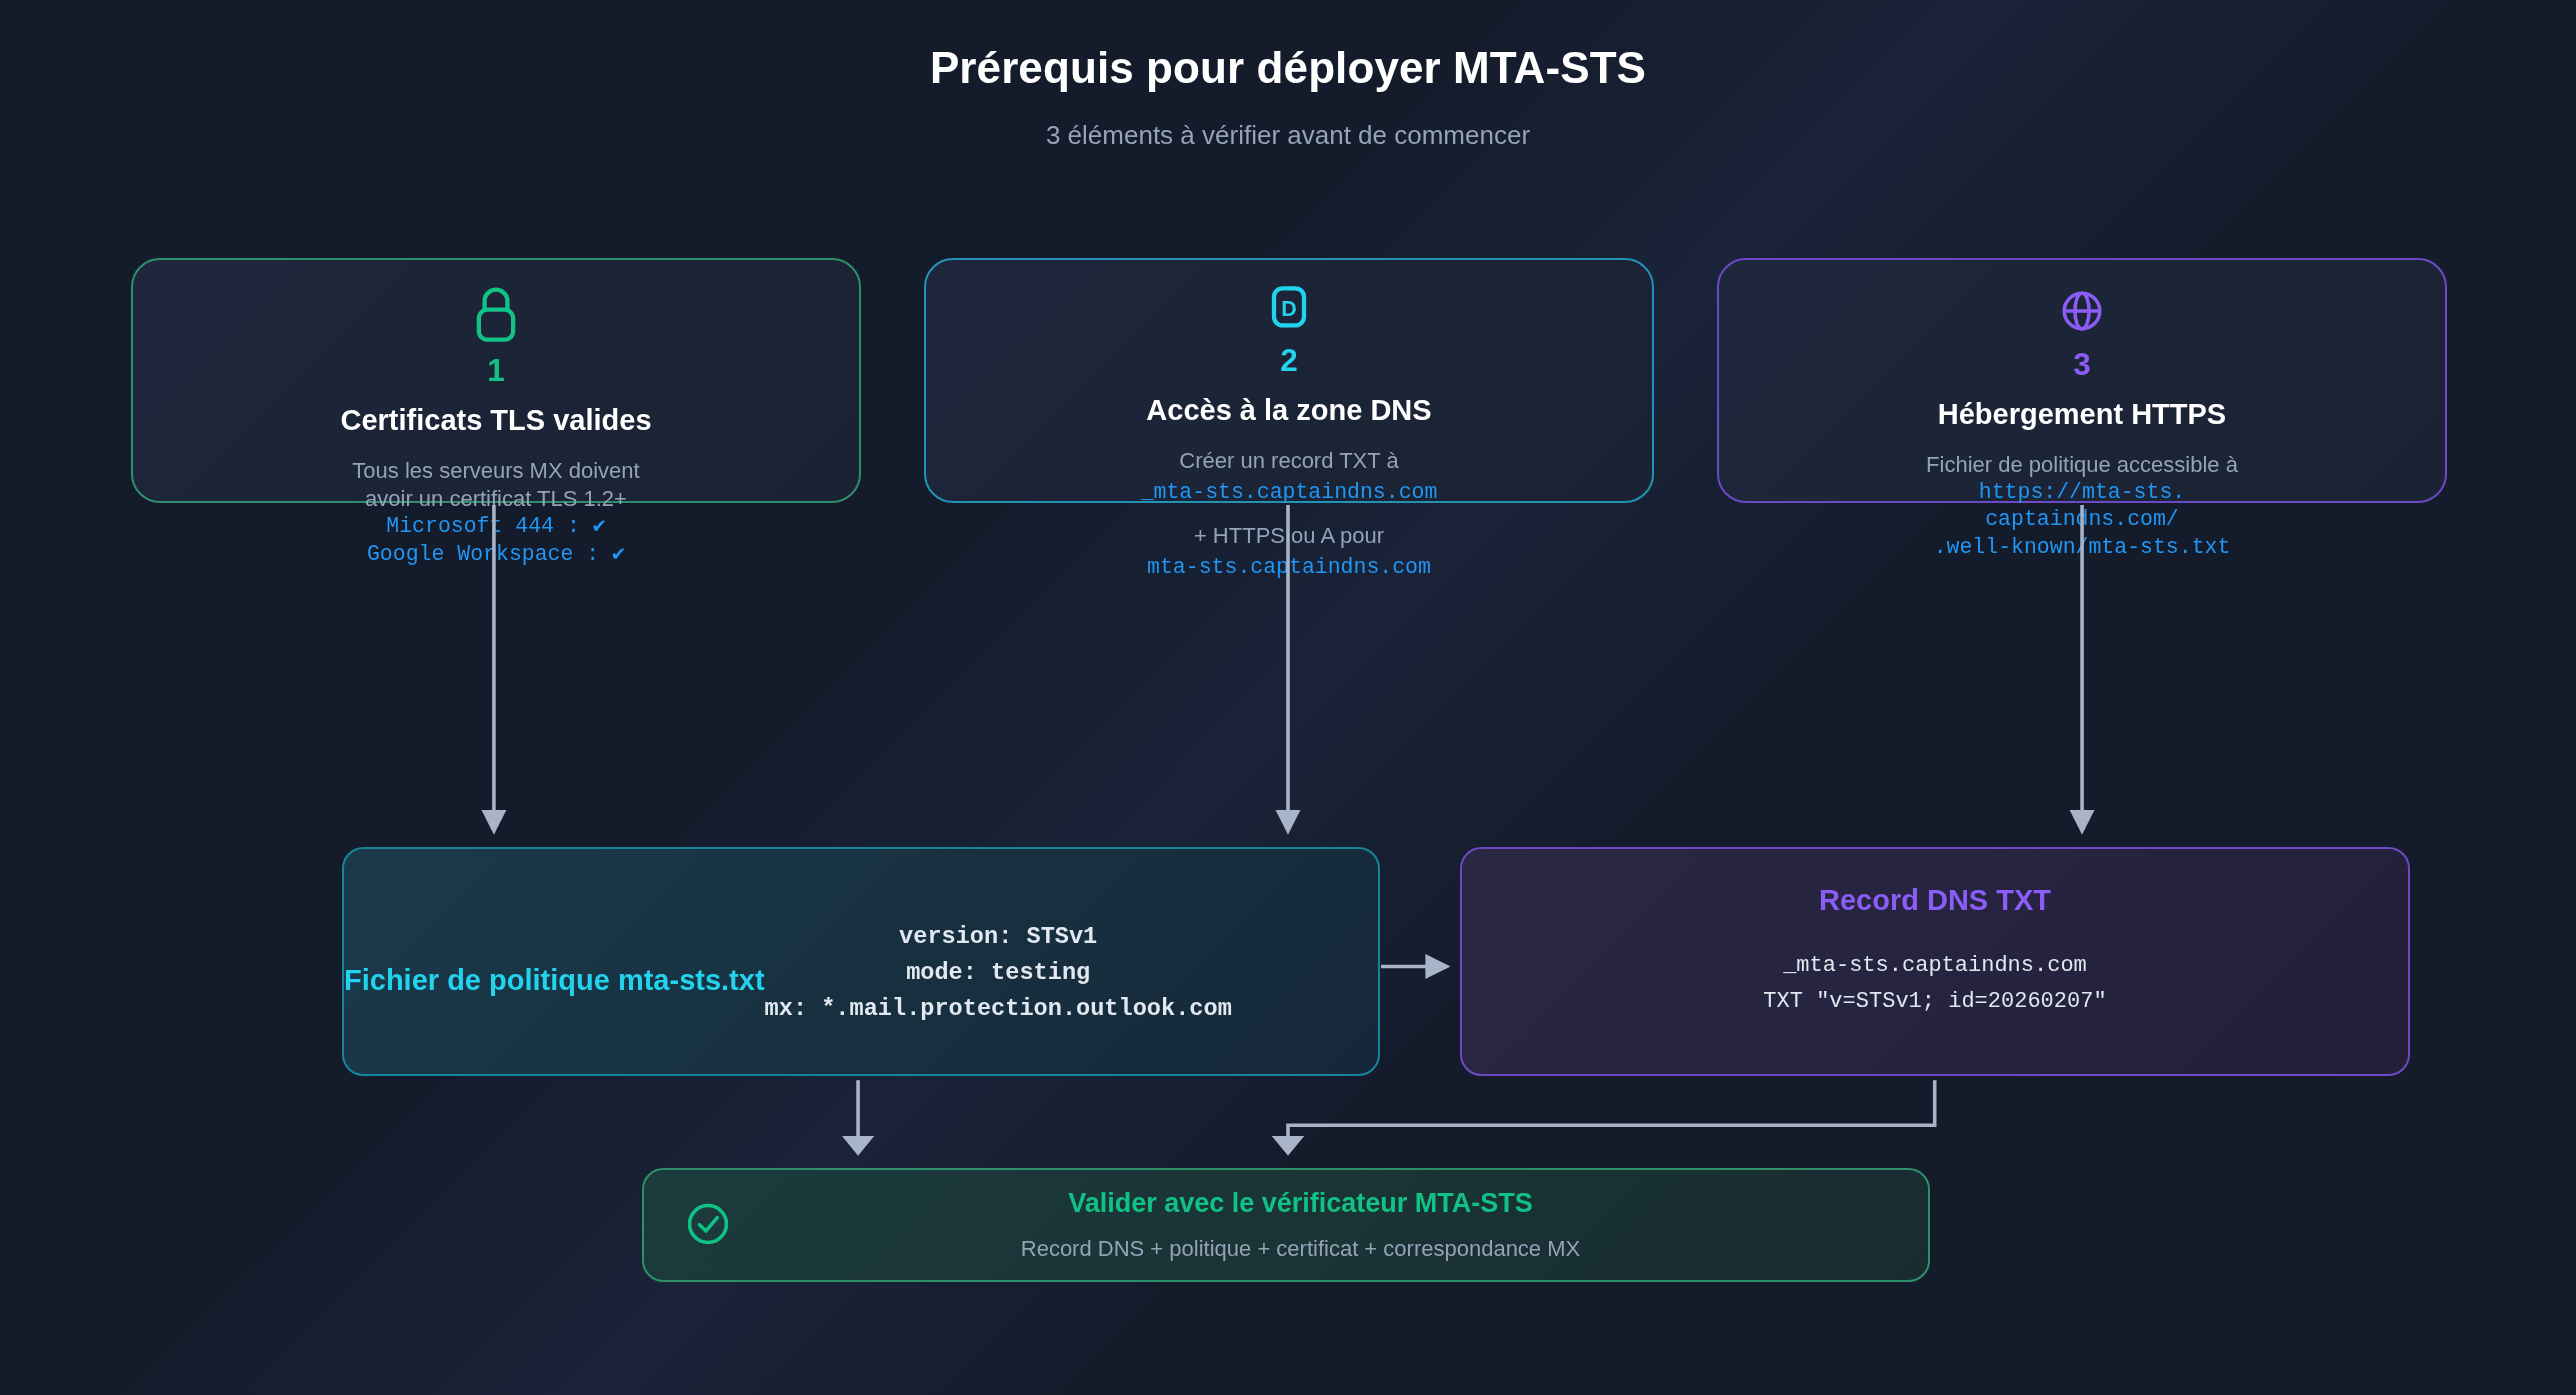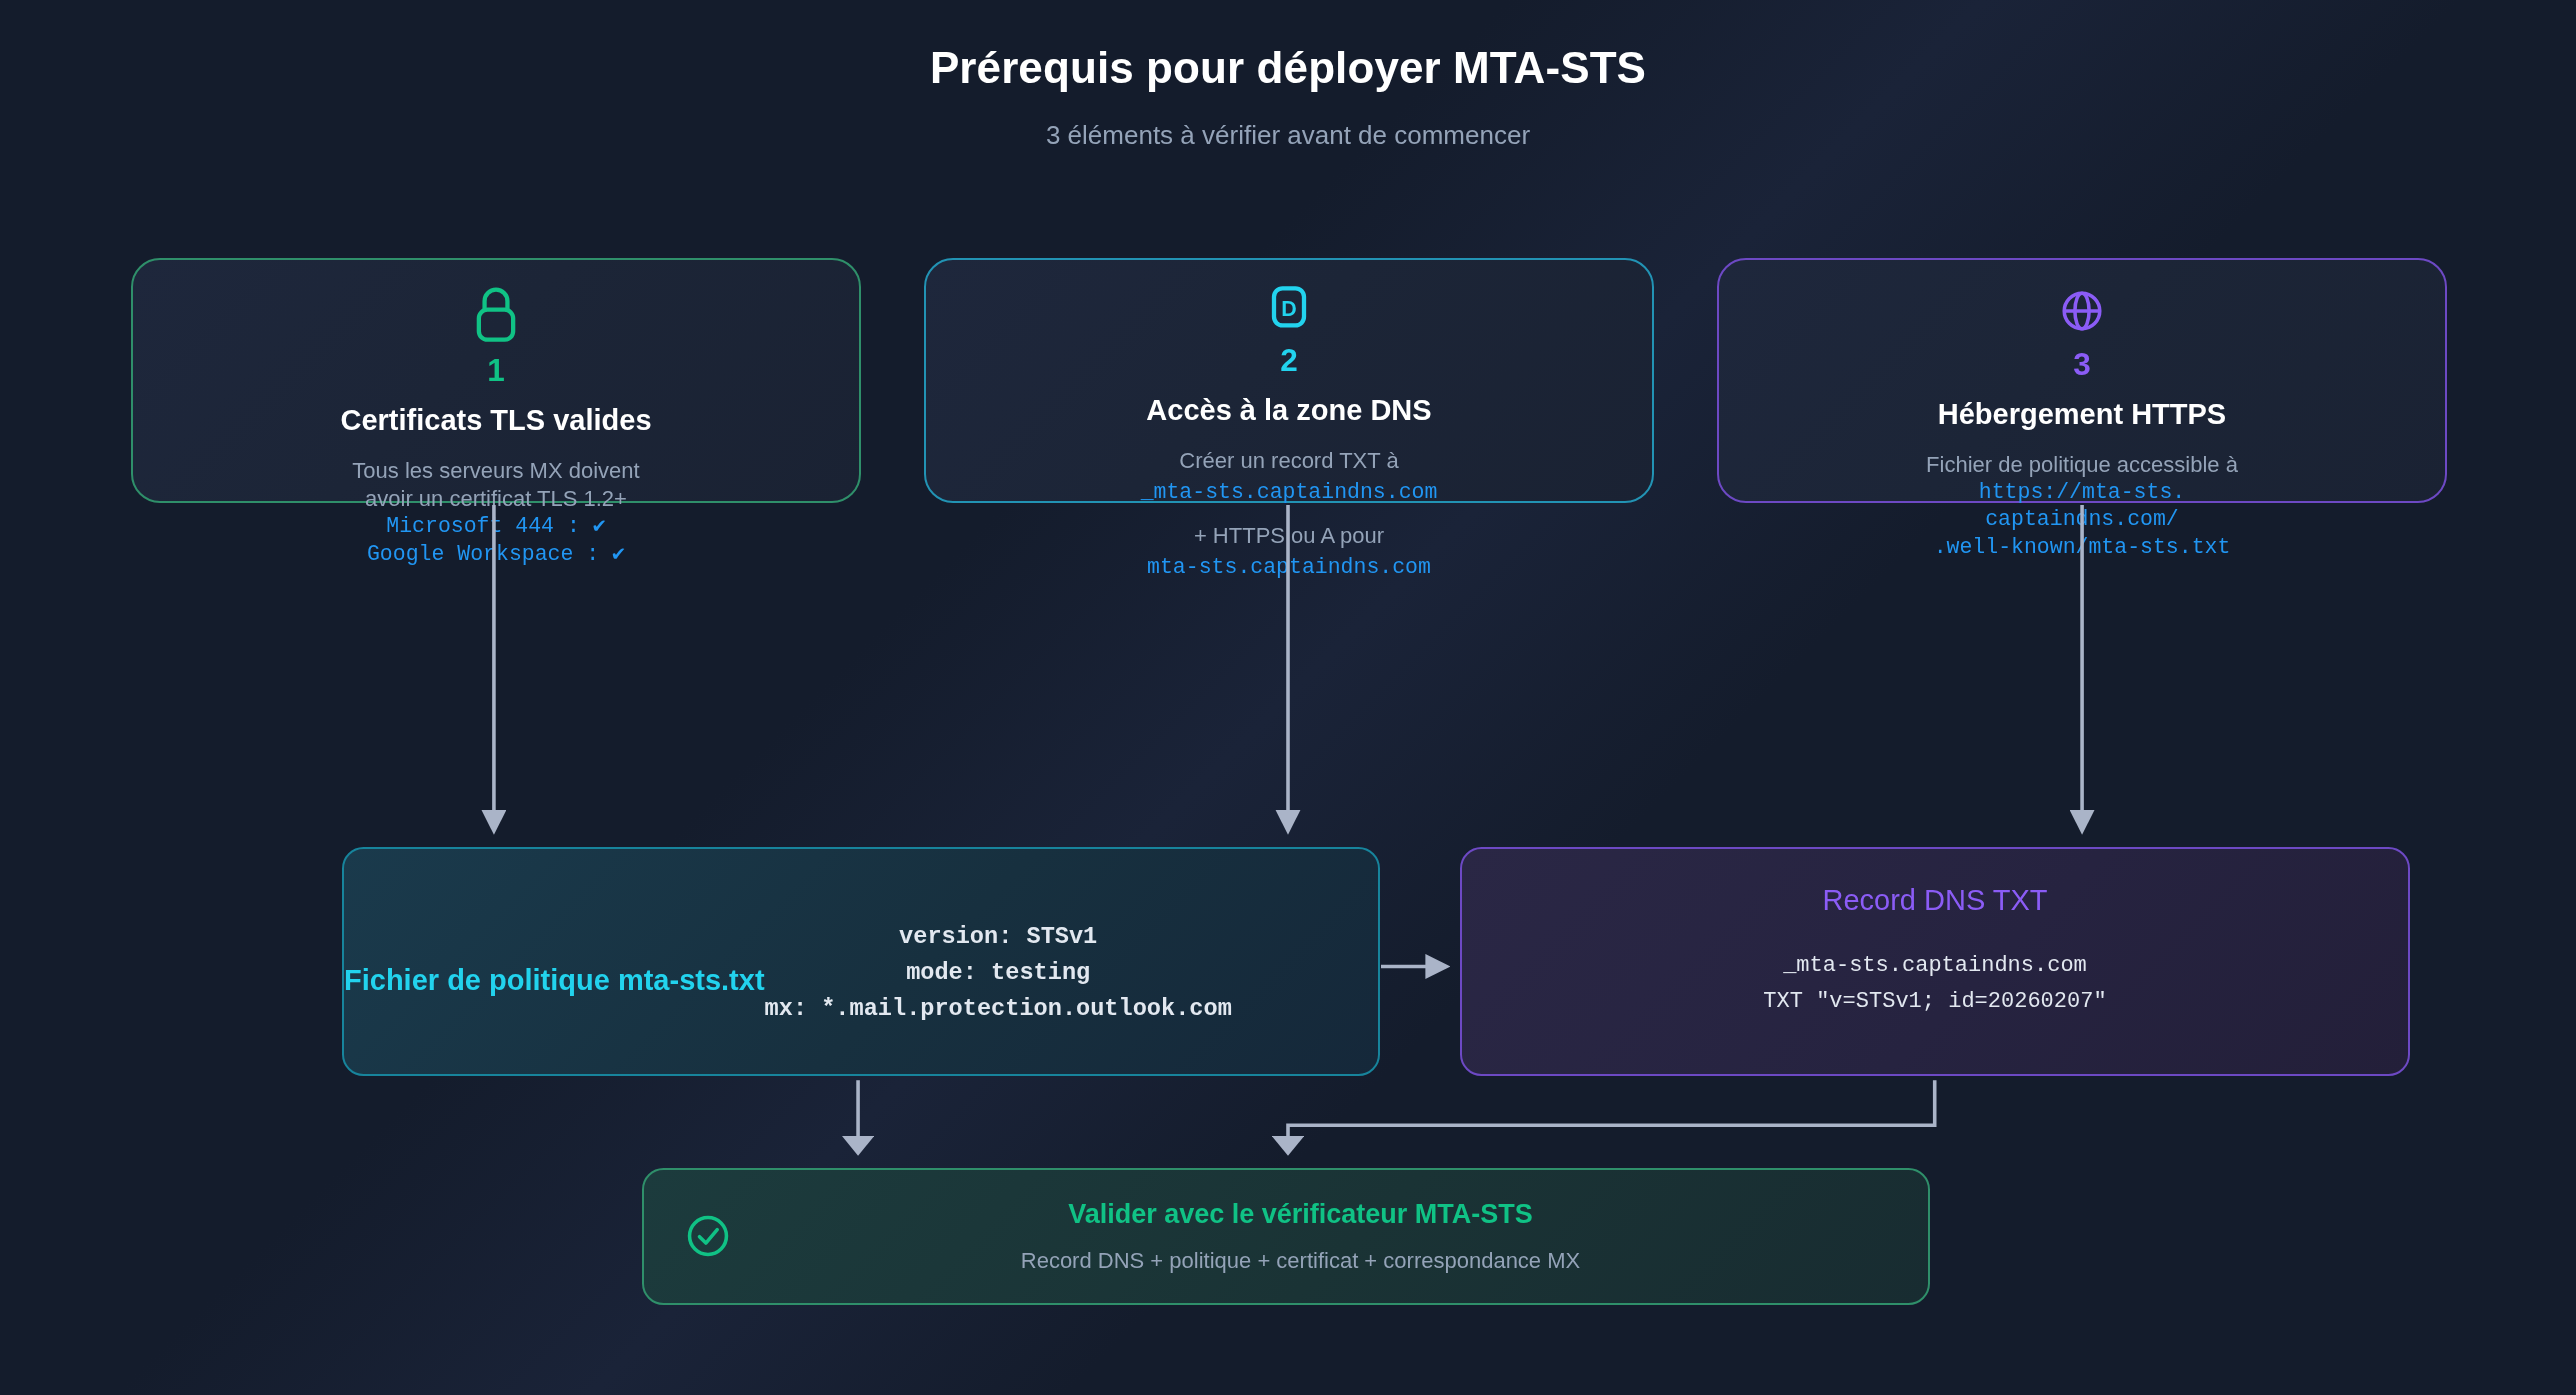--- a/index.html
+++ b/index.html
@@ -58,28 +58,28 @@
   .boxP .bl{font-family:"Liberation Mono",monospace;font-size:23.6px;color:#e2e8f0;
             line-height:1.52;margin-top:0;text-align:center;}
   .boxP .blwrap{margin-top:23px;font-weight:bold;}
 
   .boxD{
     position:absolute;left:1460px;top:847px;width:950px;height:229px;
     border-radius:21.5px;border:2.9px solid #6d49c4;box-sizing:border-box;
     background:linear-gradient(135deg,#2a2745 0%,#262340 55%,#231f39 100%);
     display:flex;flex-direction:column;align-items:center;
   }
-  .boxD .bt{font-size:29px;font-weight:normal;color:#8b5cf6;margin-top:37px;line-height:1;}
+  .boxD .bt{font-size:29px;font-weight:bold;color:#8b5cf6;margin-top:37px;line-height:1;}
   .boxD .blwrap{margin-top:33px;}
   .boxD .bl{font-family:"Liberation Mono",monospace;font-size:22px;color:#e2e8f0;
             line-height:1.62;text-align:center;}
 
   
   .boxV{
-    position:absolute;left:642px;top:1168px;width:1288px;height:137px;
+    position:absolute;left:642px;top:1168px;width:1288px;height:114px;
     border-radius:21.5px;border:2.9px solid #2f8f6a;box-sizing:border-box;
     background:linear-gradient(135deg,#1c3b3d 0%,#1a3335 55%,#182c31 100%);
     display:flex;align-items:center;
   }
   .boxV .vic{position:absolute;left:42px;top:50%;transform:translateY(-50%);}
   .boxV .vtxt{flex:1;text-align:center;padding-left:29px;}
   .boxV .vt{font-size:27px;font-weight:bold;color:#10c285;line-height:1;}
   .boxV .vs{font-size:22px;color:#94a3b8;margin-top:21.5px;line-height:1;}
 
   .arrows{position:absolute;inset:0;pointer-events:none;}

